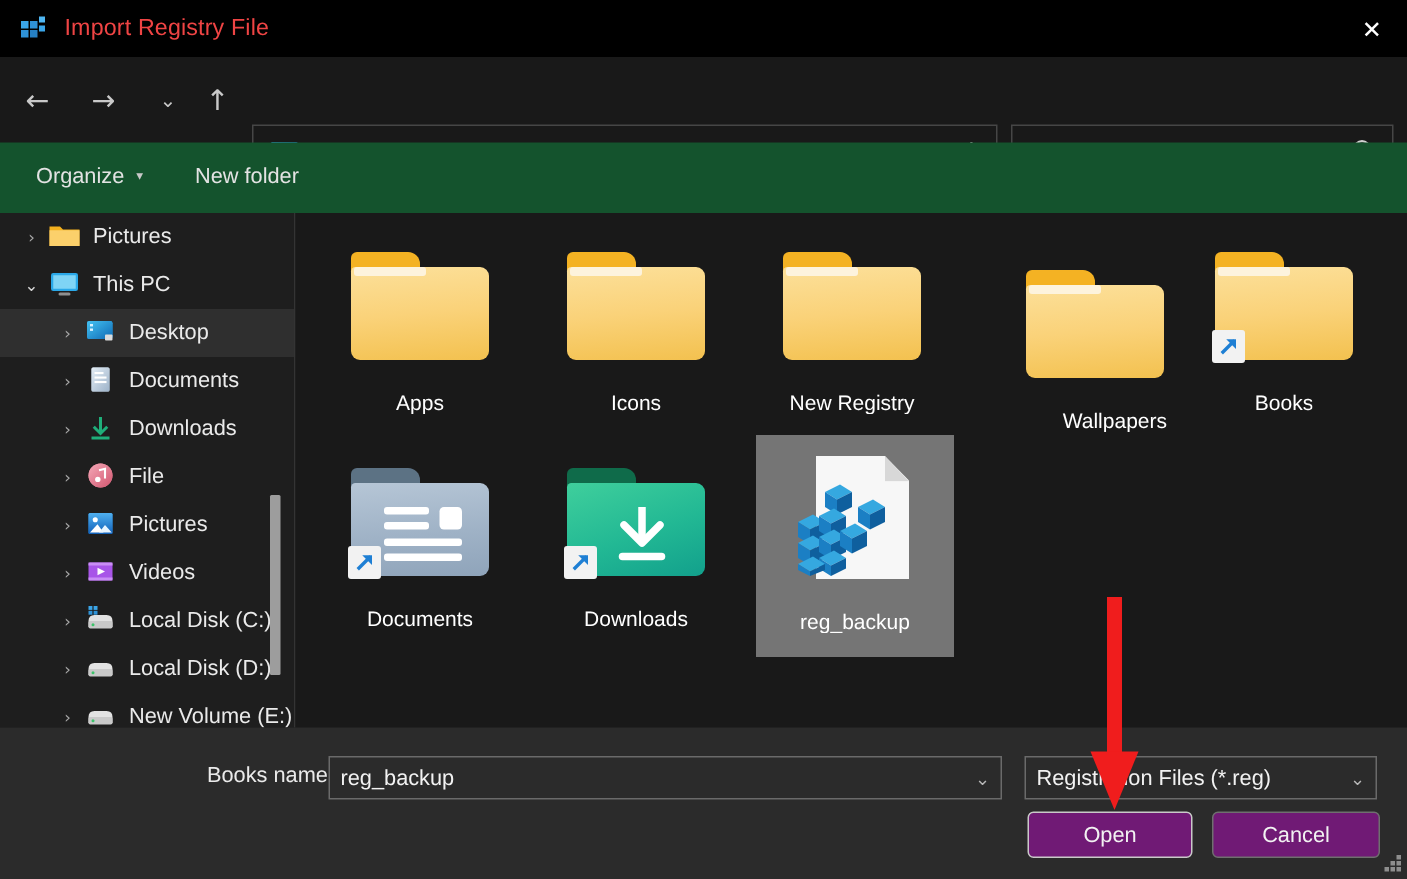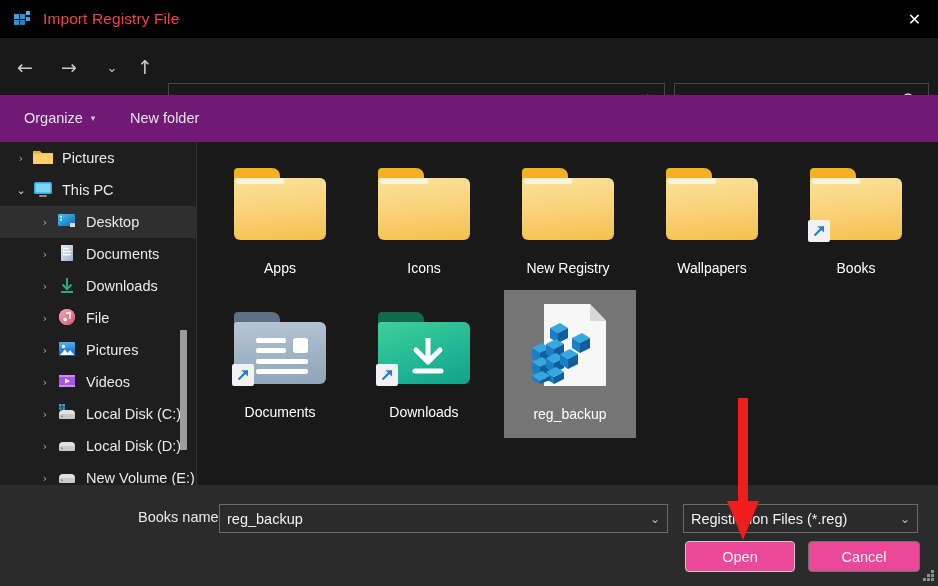--- a/index.html
+++ b/index.html
@@ -53,21 +53,21 @@
     display: flex; align-items: center; justify-content: center;
   }
   .searchbox {
     position: absolute; left: 674px; top: 45px; width: 255px; height: 39px;
     border: 1px solid #464646; background: #191919;
     display: flex; align-items: center; padding: 0 10px;
   }
   .search-ph { font-size: 14.5px; color: #9a9a9a; flex: 1; }
 
   
-  .cmdbar { position: absolute; left: 0; top: 95px; width: 938px; height: 47px; background: #701a75; }
+  .cmdbar { position: absolute; left: 0; top: 95px; width: 938px; height: 47px; background: #14532d; }
   .cmd-item {
     position: absolute; top: 8px; height: 30px; display: flex; align-items: center;
     font-size: 14.5px; color: #e3e3e3; padding: 0 8px;
   }
   .cmd-organize { left: 16px; }
   .cmd-newfolder { left: 122px; }
   .cmd-caret { font-size: 9px; color: #c9c9c9; margin-left: 8px; font-family: "DejaVu Sans", sans-serif; }
   .view-btn { position: absolute; left: 784px; top: 108px; width: 26px; height: 24px; }
   .view-caret { position: absolute; left: 816px; top: 112px; font-size: 10px; color: #c4c4c4; font-family: "DejaVu Sans", sans-serif; }
   .pane-btn { position: absolute; left: 852px; top: 109px; width: 25px; height: 22px; }
@@ -173,21 +173,21 @@
   .ft-box {
     position: absolute; left: 683px; top: 504px; width: 235px; height: 29px;
     border: 1px solid #6a6a6a; background: #2b2b2b;
     display: flex; align-items: center; padding: 0 7px;
   }
   .ft-value { font-size: 14.5px; color: #f2f2f2; flex: 1; }
 
   .btn {
     position: absolute; top: 541px; height: 31px; border-radius: 4px;
     display: flex; align-items: center; justify-content: center;
-    font-size: 14.5px; color: #f2f2f2; background: #ec4899;
+    font-size: 14.5px; color: #f2f2f2; background: #701a75;
   }
   .btn-open { left: 685px; width: 110px; border: 1.6px solid #c9c9c9; }
   .btn-cancel { left: 808px; width: 112px; border: 1px solid #6f6f6f; }
 
   .grip { position: absolute; right: 3px; bottom: 3px; width: 13px; height: 13px; }
   .grip i { position: absolute; width: 3px; height: 3px; background: #8e8e8e; display: block; }
 
   
   .red-arrow { position: absolute; left: 726px; top: 398px; width: 34px; height: 142px; }
 </style>
@@ -490,21 +490,21 @@
         <div class="thumb">
           <div class="folder">
               <div class="tab"></div>
               <div class="body"></div>
               <div class="lip"></div>
             </div>
         </div>
         <div class="name">New Registry</div>
       </div>
 
-      <div class="tile" style="left:449px; top:8px;">
+      <div class="tile" style="left:449px; top:20px;align-items:flex-end;">
         <div class="thumb">
           <div class="folder">
               <div class="tab"></div>
               <div class="body"></div>
               <div class="lip"></div>
             </div>
         </div>
         <div class="name">Wallpapers</div>
       </div>
 

